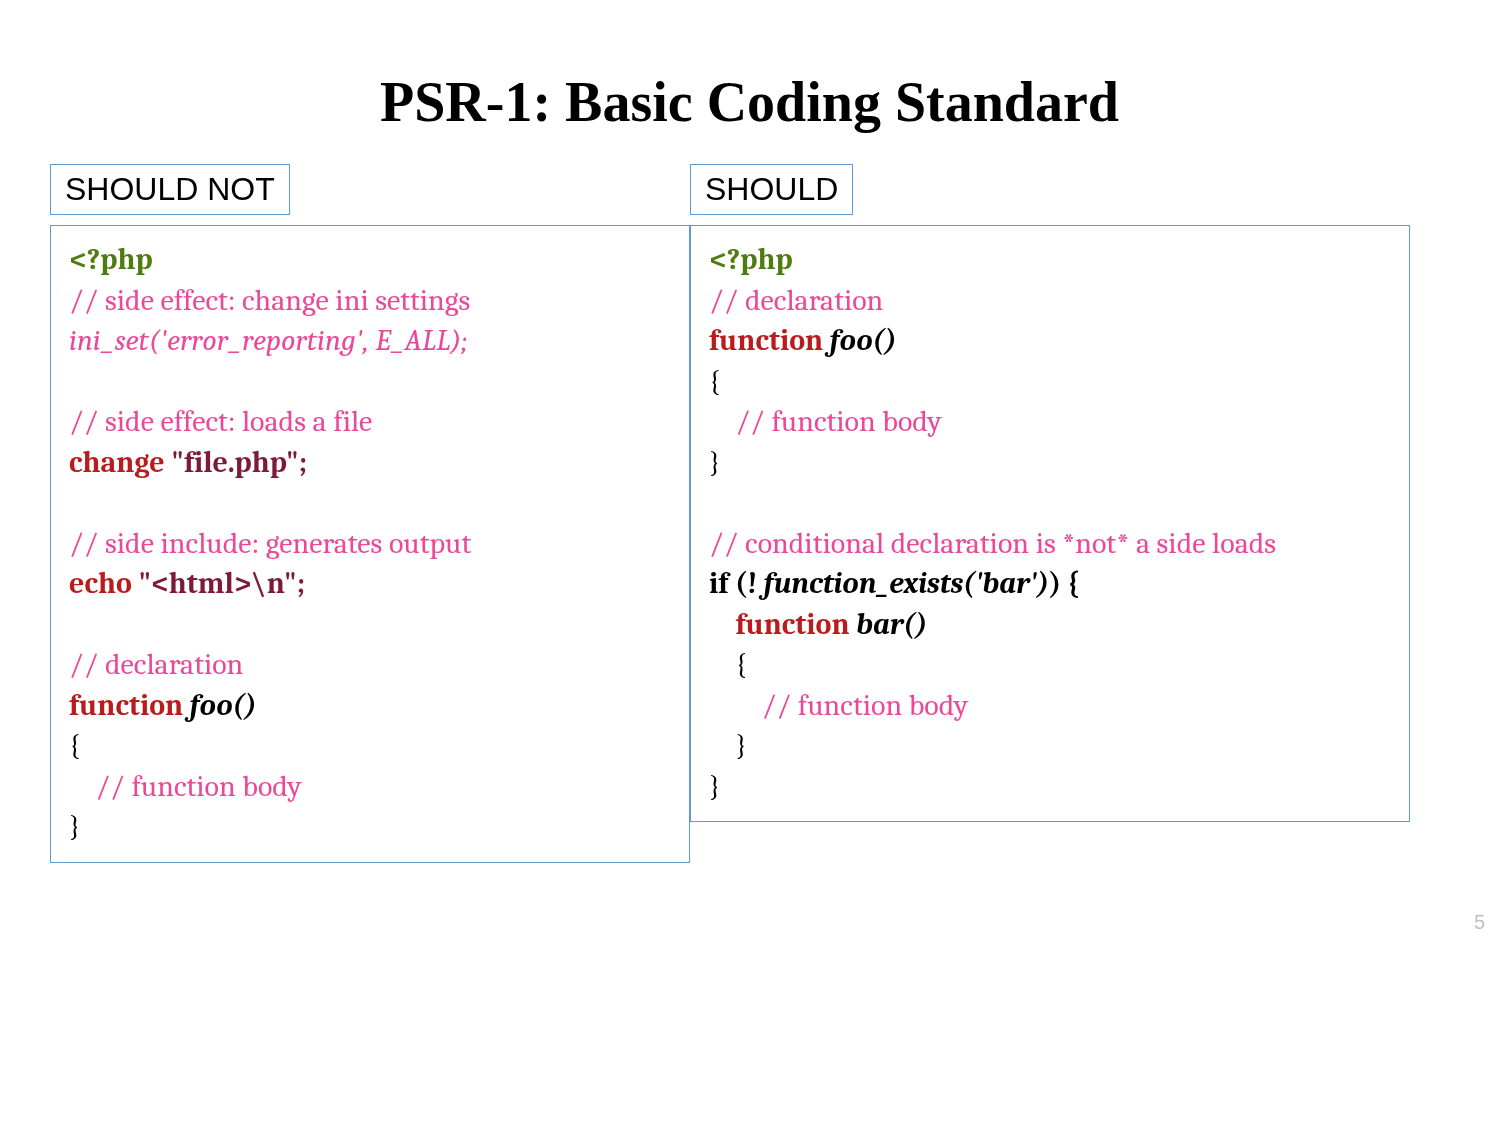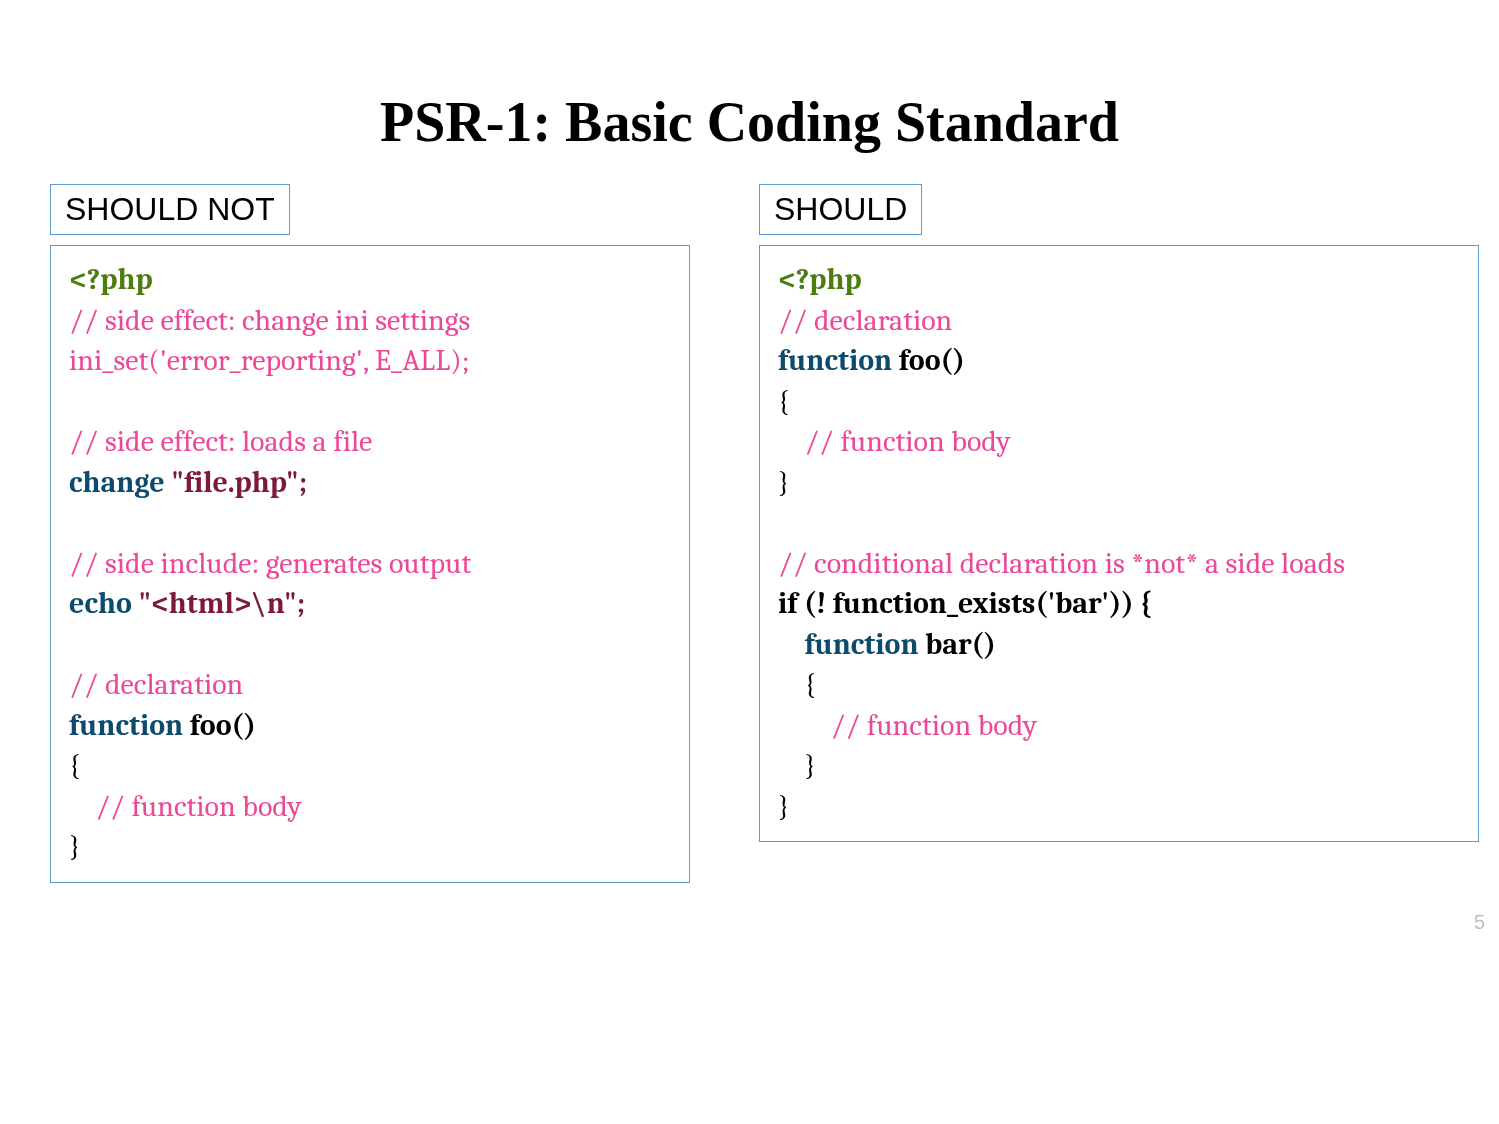--- a/index.html
+++ b/index.html
@@ -11,42 +11,41 @@
     font-family: Cambria, Georgia, "Times New Roman", serif;
     color: #000;
     box-sizing: border-box;
   }
   *, *::before, *::after { box-sizing: inherit; }
 
   .slide {
     position: relative;
     width: 1499px;
     height: 944px;
-    padding: 80px 50px 0 50px;
+    padding: 60px 50px 0 50px;
   }
 
   .title {
     text-align: center;
     font-family: "Times New Roman", Times, serif;
     font-weight: 700;
     font-size: 56px;
     margin: 10px 0 30px 0;
   }
 
   .columns {
     display: flex;
-    gap: 40px;
   }
   .col {
     display: flex;
     flex-direction: column;
     gap: 10px;
   }
   .col-left  { flex: 0 0 640px; }
-  .col-right { flex: 0 0 720px; margin-left: 29px; }
+  .col-right { flex: 0 0 720px; }
 
   .box-label {
     display: inline-block;
     border: 1px solid #5b9bd5;
     background: #fff;
     font-family: Arial, Helvetica, sans-serif;
     font-size: 32px;
     padding: 6px 14px;
     width: fit-content;
     color: #000;
@@ -57,23 +56,23 @@
     background: #fff;
     font-size: 30px;
     line-height: 1.35;
     padding: 14px 18px;
     white-space: pre-wrap;
     font-family: Cambria, Georgia, "Times New Roman", serif;
   }
 
   .php-tag  { color: #4d7c0f; font-weight: bold; }
   .comment  { color: #ec4899; }
-  .em       { }
+  .em       { font-style: italic; }
   .bold     { font-weight: 700; }
-  .kw       { color: #0c4a6e; font-weight: 700; }
+  .kw       { color: #b91c1c; font-weight: 700; }
   .str      { color: #7d1a3c; font-weight: 700; }
 
   .page-num {
     position: absolute;
     right: 14px;
     bottom: 10px;
     font-family: Arial, Helvetica, sans-serif;
     font-size: 20px;
     color: #bfbfbf;
   }

